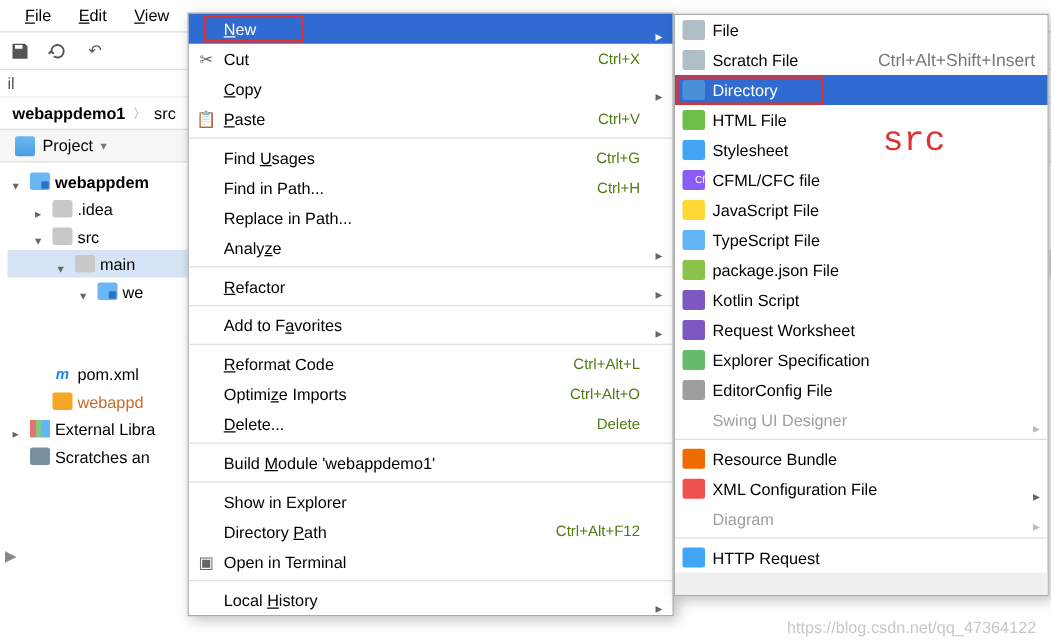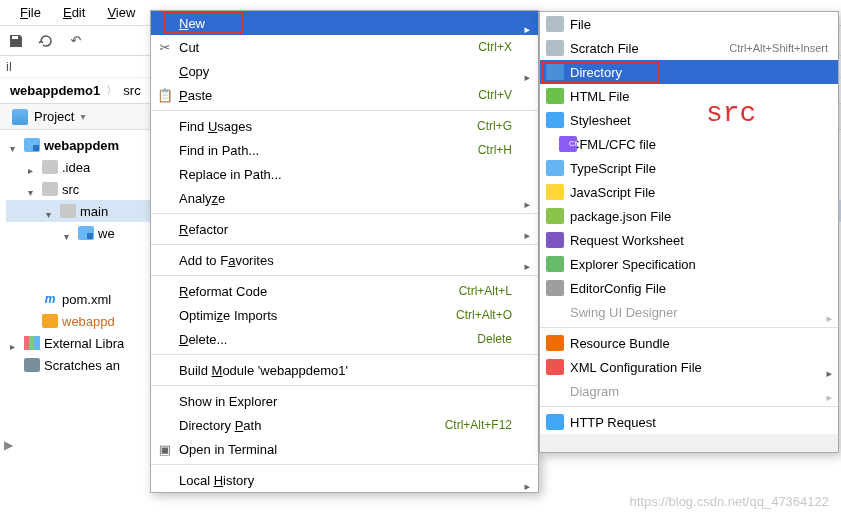--- a/index.html
+++ b/index.html
@@ -43,32 +43,32 @@
 .ctx-row.sel .sub::before { color: #fff; }
 .ctx-sep { height: 1px; background: #e0e0e0; margin: 3px 0; }
 .ctx-icon { position: absolute; left: 6px; width: 16px; height: 16px; display:flex;align-items:center;justify-content:center; color:#666; }
 
 
 .sub-ctx { position: absolute; top: 11px; left: 539px; width: 300px; background: #fff; border: 1px solid #aaa; box-shadow: 3px 3px 10px rgba(0,0,0,.25); }
 .sub-row { display: flex; align-items: center; height: 24px; padding: 0 10px 0 30px; position: relative; cursor: pointer; }
 .sub-row.sel { background: #2f6bd0; color: #fff; }
 .sub-row.dis { color: #9e9e9e; }
 .sub-row.dis .sub2::before { color:#bbb; }
-.sub-row .sc { margin-left: auto; color: #777; font-size: 11px; }
+.sub-row .sc { margin-left: auto; color: #777; font-size: 14px; }
 .sub-row .sub2::before { content: "▸"; position: absolute; right: 6px; color: #666; font-size: 11px; }
 .sub-icon { position: absolute; left: 6px; width: 18px; height: 16px; border-radius: 2px; }
 .sub-sep { height: 1px; background: #e0e0e0; margin: 3px 0; }
 .watermark { position:absolute; right:12px; bottom:6px; color:#c7c7c7; font-size:13px; }
 .redbox { position:absolute; border:2px solid #d33; pointer-events:none; }
 .redlabel { position:absolute; color:#d33; font-family: "Courier New", monospace; font-size: 28px; }
 
 
 .i-file{background:#b0bec5;} .i-scratch{background:#b0bec5;}
 .i-dir{background:#4a90d9;} .i-html{background:#6cc04a;}
-.i-css{background:#42a5f5;} .i-cfml{background:#8b5cf6; color:#fff; font-size:8px; text-align:right; line-height:16px;margin-left:13px;}
+.i-css{background:#42a5f5;} .i-cfml{background:#8b5cf6; color:#fff; font-size:8px; text-align:right; line-height:16px;}
 .i-js{background:#fdd835;} .i-ts{background:#64b5f6;}
 .i-pk{background:#8bc34a;} .i-kt{background:#7e57c2;} .i-ktw{background:#7e57c2;}
 .i-oapi{background:#66bb6a;} .i-ec{background:#9e9e9e;}
 .i-rb{background:#ef6c00;} .i-xml{background:#ef5350;}
 .i-http{background:#42a5f5;}
 </style>
 </head>
 <body>
 
 <div class="menubar">
@@ -257,30 +257,34 @@
     </div>
   <div class="sub-row">
       <span class="sub-icon i-css"></span>
       <span>Stylesheet</span>
     </div>
   <div class="sub-row">
       <span class="sub-icon i-cfml">Cf</span>
       <span>CFML/CFC file</span>
     </div>
   <div class="sub-row">
+      <span class="sub-icon i-js"></span>
+      <span>JavaScript File</span>
+    </div>
+  <div class="sub-row">
       <span class="sub-icon i-ts"></span>
       <span>TypeScript File</span>
     </div>
   <div class="sub-row">
-      <span class="sub-icon i-js"></span>
-      <span>JavaScript File</span>
-    </div>
-  <div class="sub-row">
       <span class="sub-icon i-pk"></span>
       <span>package.json File</span>
+    </div>
+  <div class="sub-row">
+      <span class="sub-icon i-kt"></span>
+      <span>Kotlin Script</span>
     </div>
   <div class="sub-row">
       <span class="sub-icon i-ktw"></span>
       <span>Request Worksheet</span>
     </div>
   <div class="sub-row">
       <span class="sub-icon i-oapi"></span>
       <span>Explorer Specification</span>
     </div>
   <div class="sub-row">

